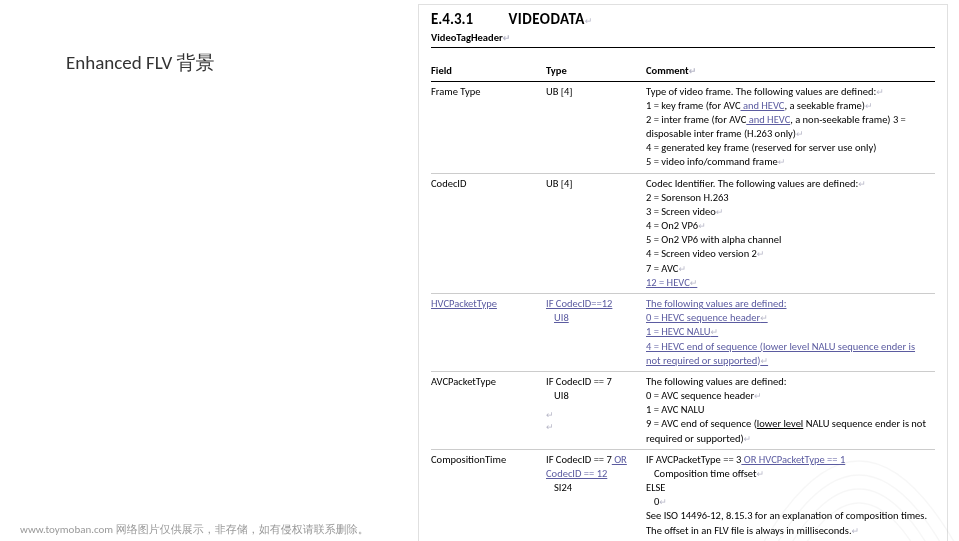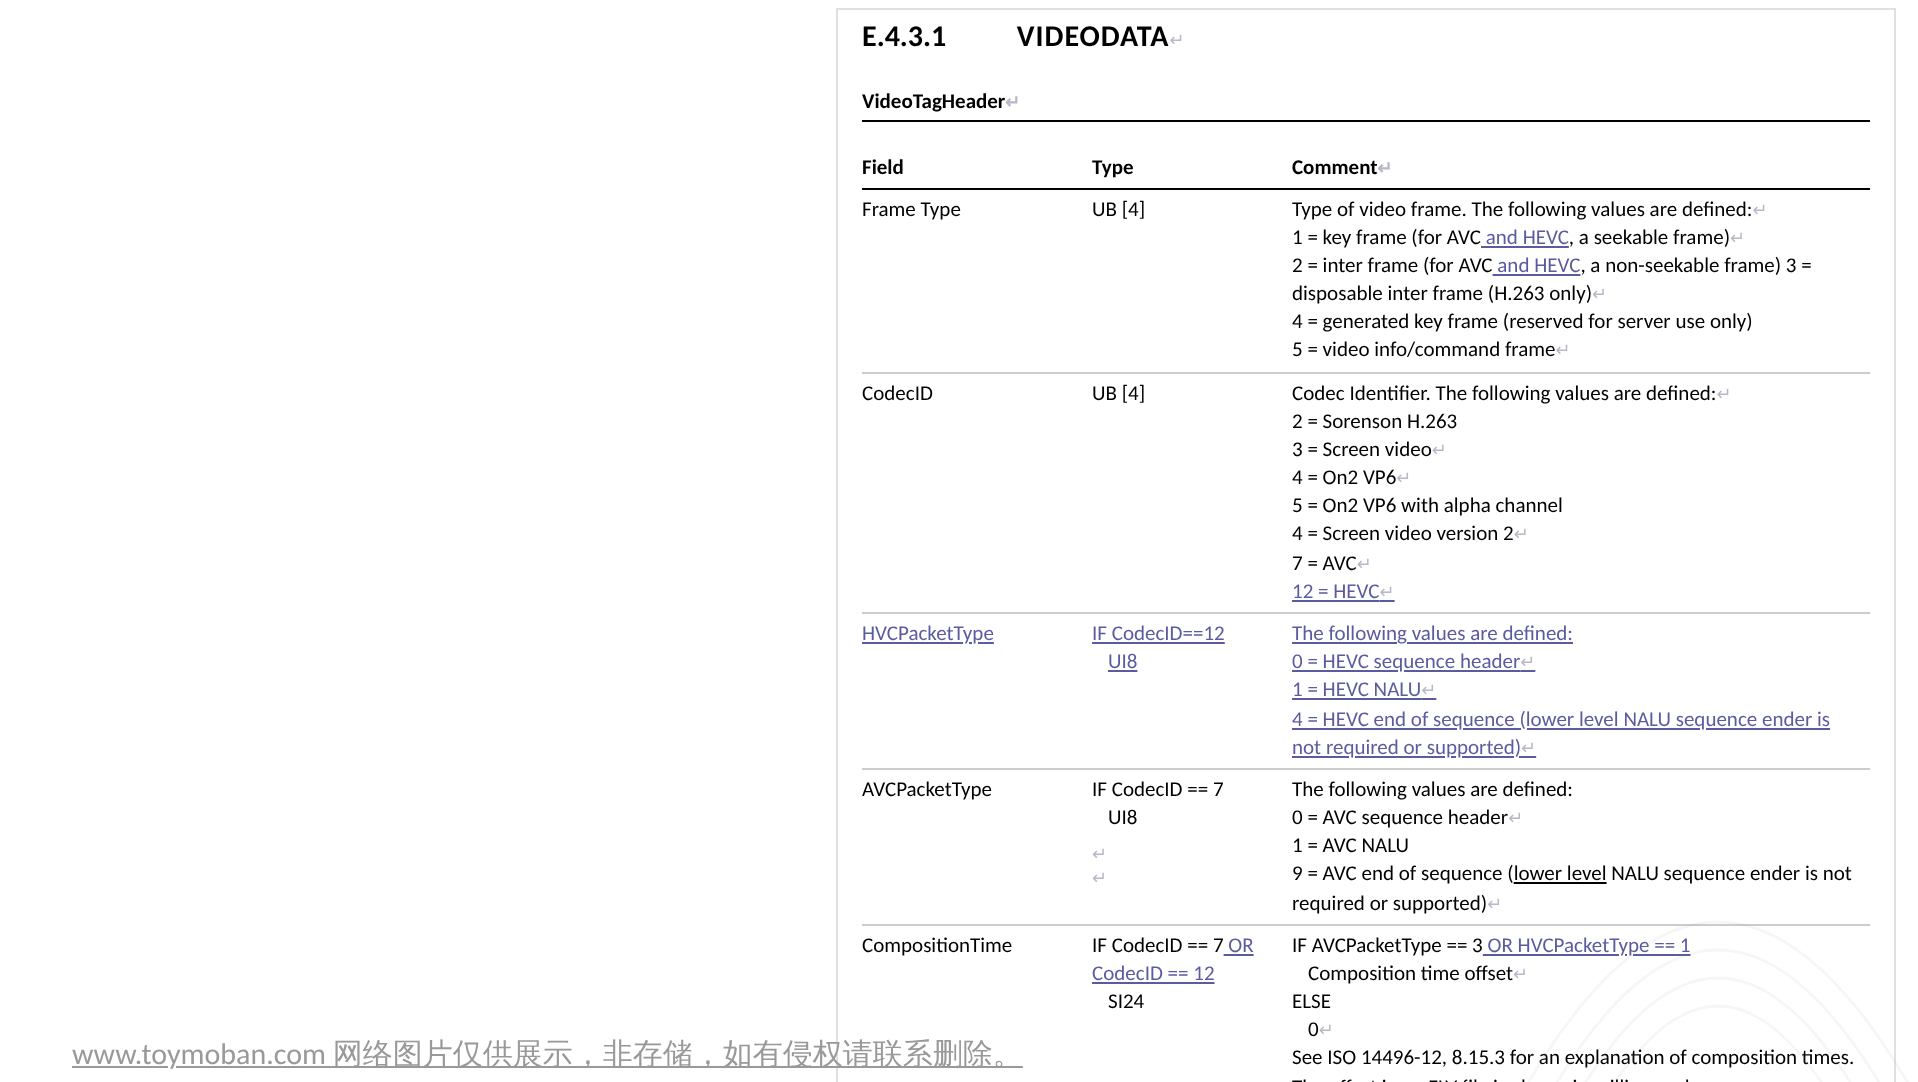--- a/index.html
+++ b/index.html
@@ -44,21 +44,21 @@
       font-size: 15px;
       font-weight: bold;
       display: inline-block;
       min-width: 75px;
     }
     .section-title {
       font-size: 15px;
       font-weight: bold;
       letter-spacing: 0.5px;
     }
-    .section-header { margin-bottom: 15px; }
+    .section-header { margin-bottom: 2px; }
     .intro {
       font-family: Georgia, serif;
       font-size: 10px;
       margin-bottom: 3px;
     }
     .struct-name {
       font-weight: bold;
       font-size: 10.5px;
       border-bottom: 1px solid #000;
       padding-bottom: 2px;
@@ -83,40 +83,40 @@
     }
     .col-field { width: 115px; }
     .col-type { width: 100px; }
     .underline-ins { color: #5b5ba0; text-decoration: underline; }
     .underline-norm { text-decoration: underline; }
     .ret-mark { color: #b8b8c8; font-size: 9px; }
     .indent { margin-left: 8px; }
     .footer-note {
       position: absolute;
       bottom: 4px;
-      left: 36px;
-      font-size: 15px;
+      left: 20px;
+      font-size: 11px;
       color: #999;
-      text-decoration: underline;
     }
     .swirl {
       position: absolute;
       right: -40px;
       bottom: -60px;
       width: 280px;
       height: 280px;
       opacity: 0.08;
       pointer-events: none;
     }
     .cline { display: block; }
   </style>
 </head>
 <body>
 
 <div class="left-panel">
+  <div class="title">Enhanced FLV 背景</div>
 </div>
 
 <div class="doc-panel">
   <div class="section-header">
     <span class="section-num">E.4.3.1</span>
     <span class="section-title">VIDEODATA</span><span class="ret-mark">↵</span>
   </div>
   <div class="struct-name"><span>VideoTagHeader</span><span class="ret-mark">↵</span></div>
 
   <table class="tbl">

